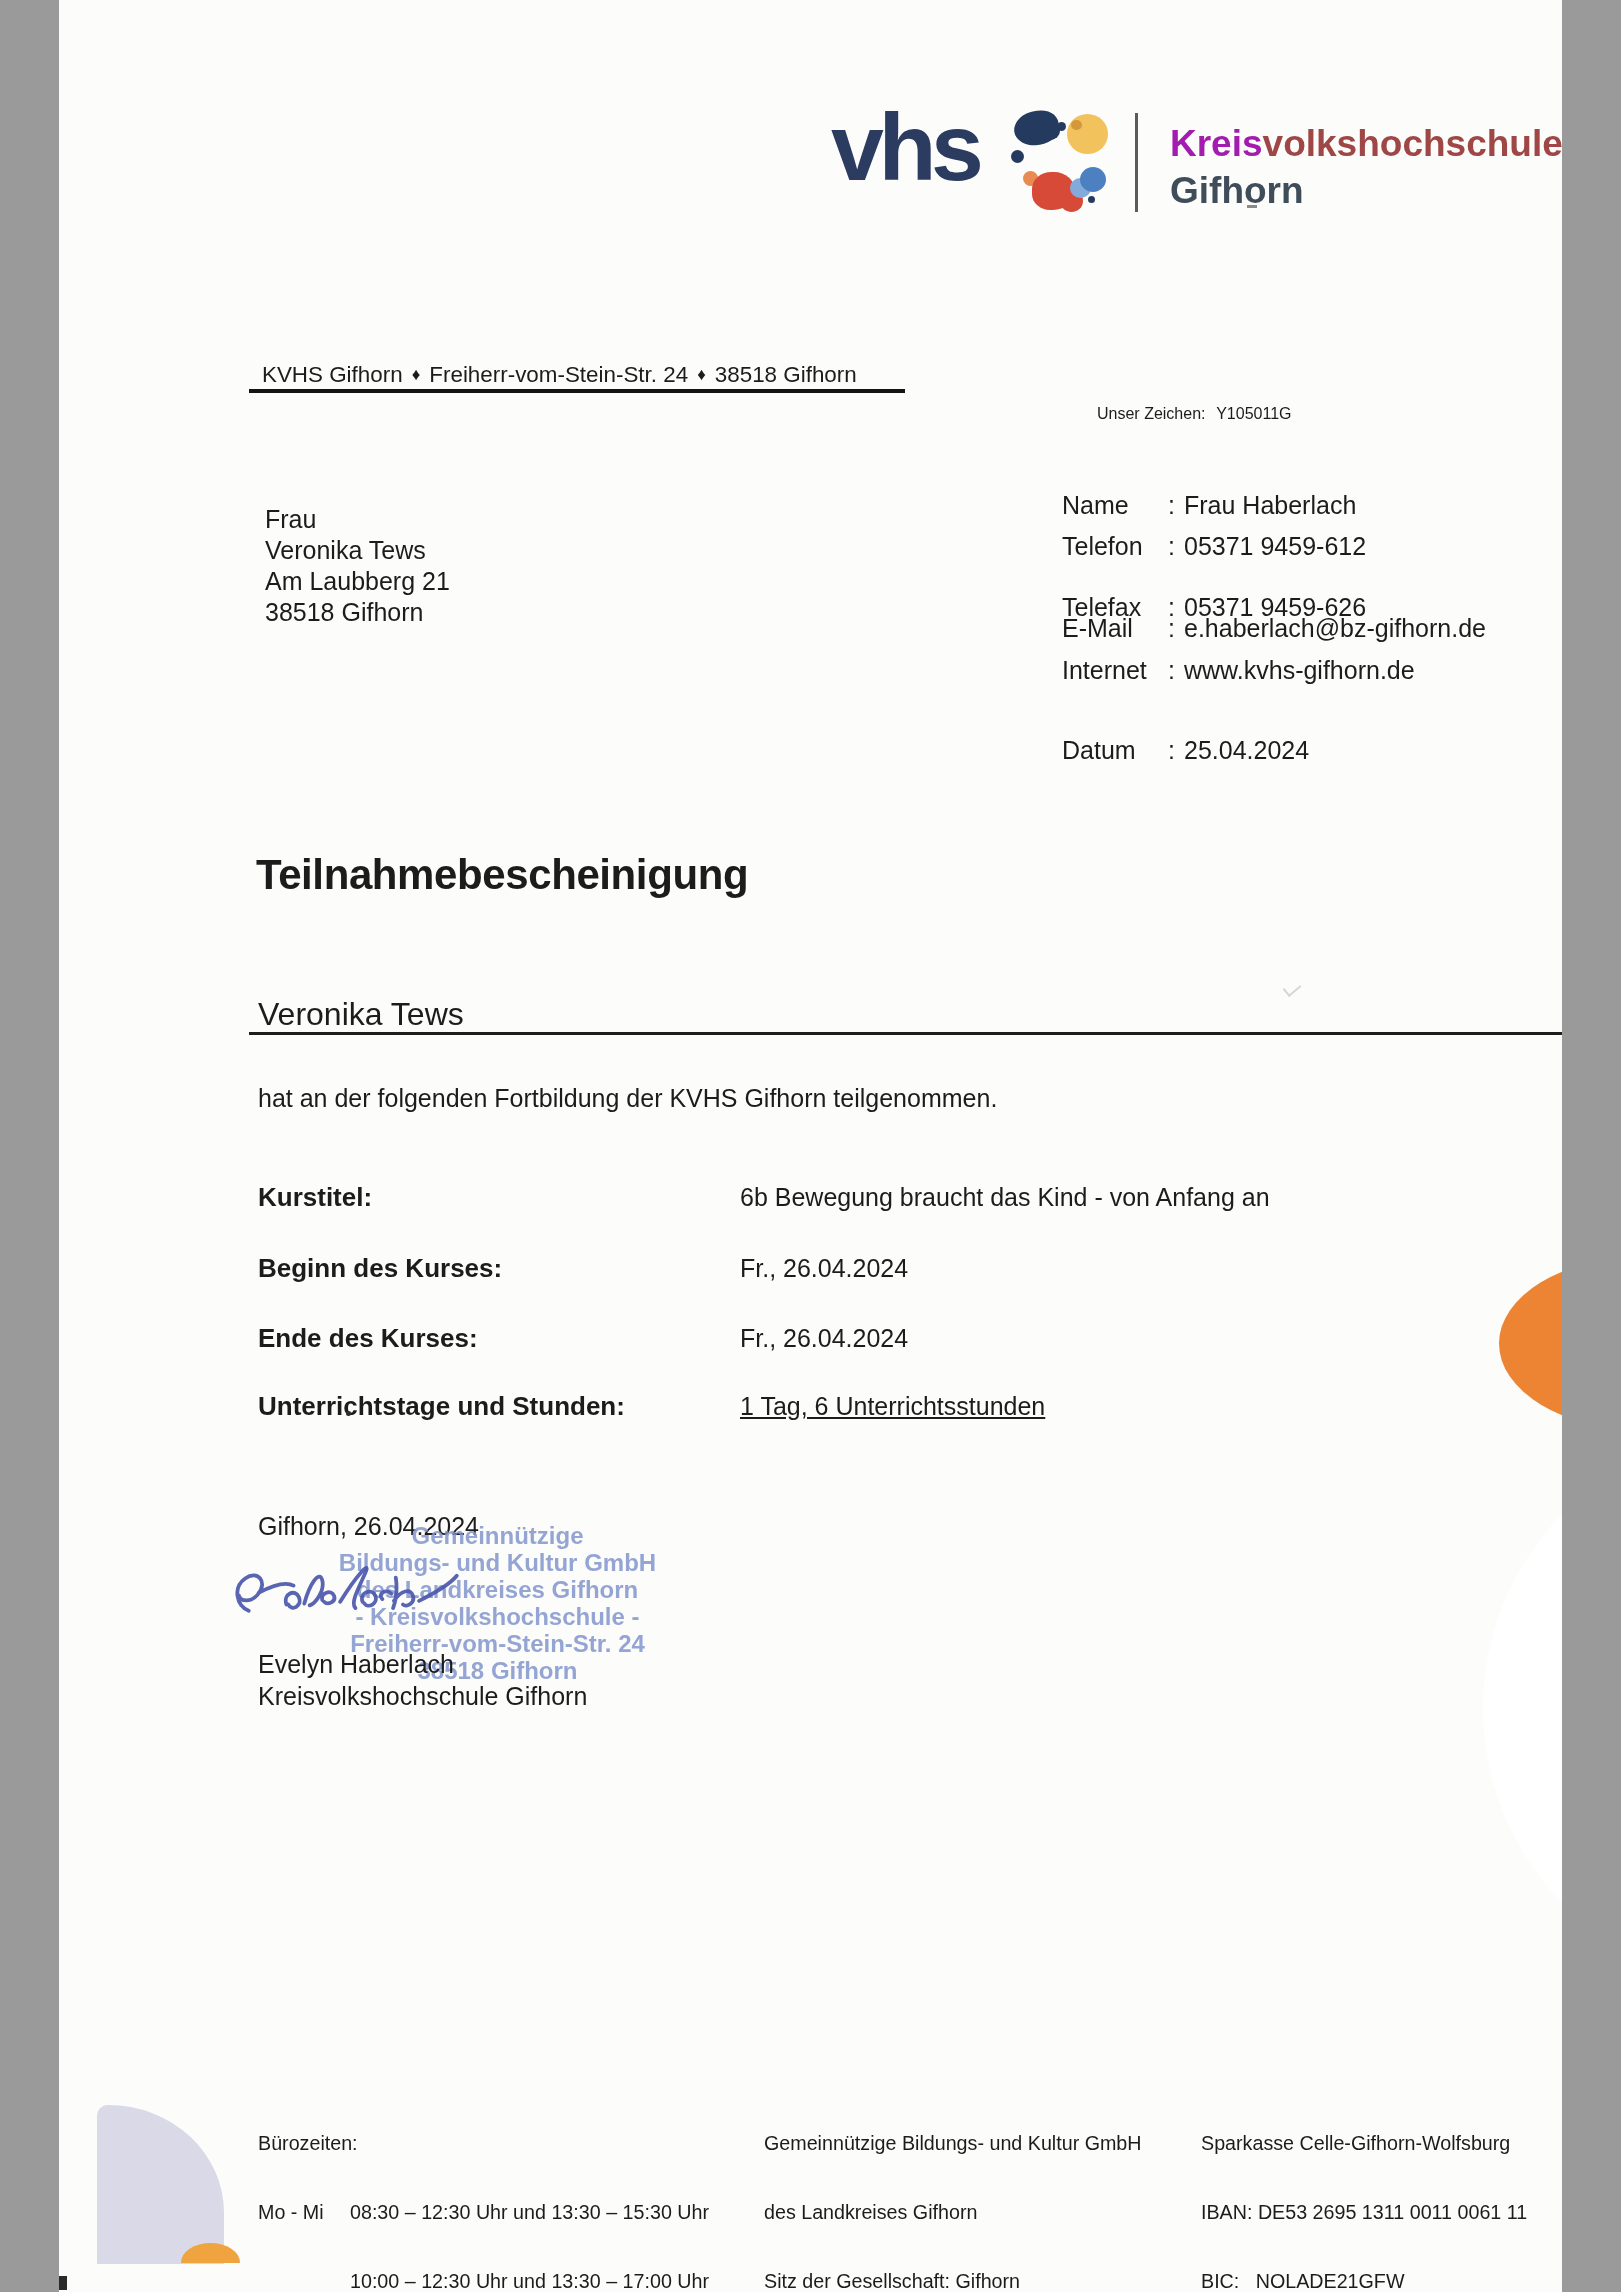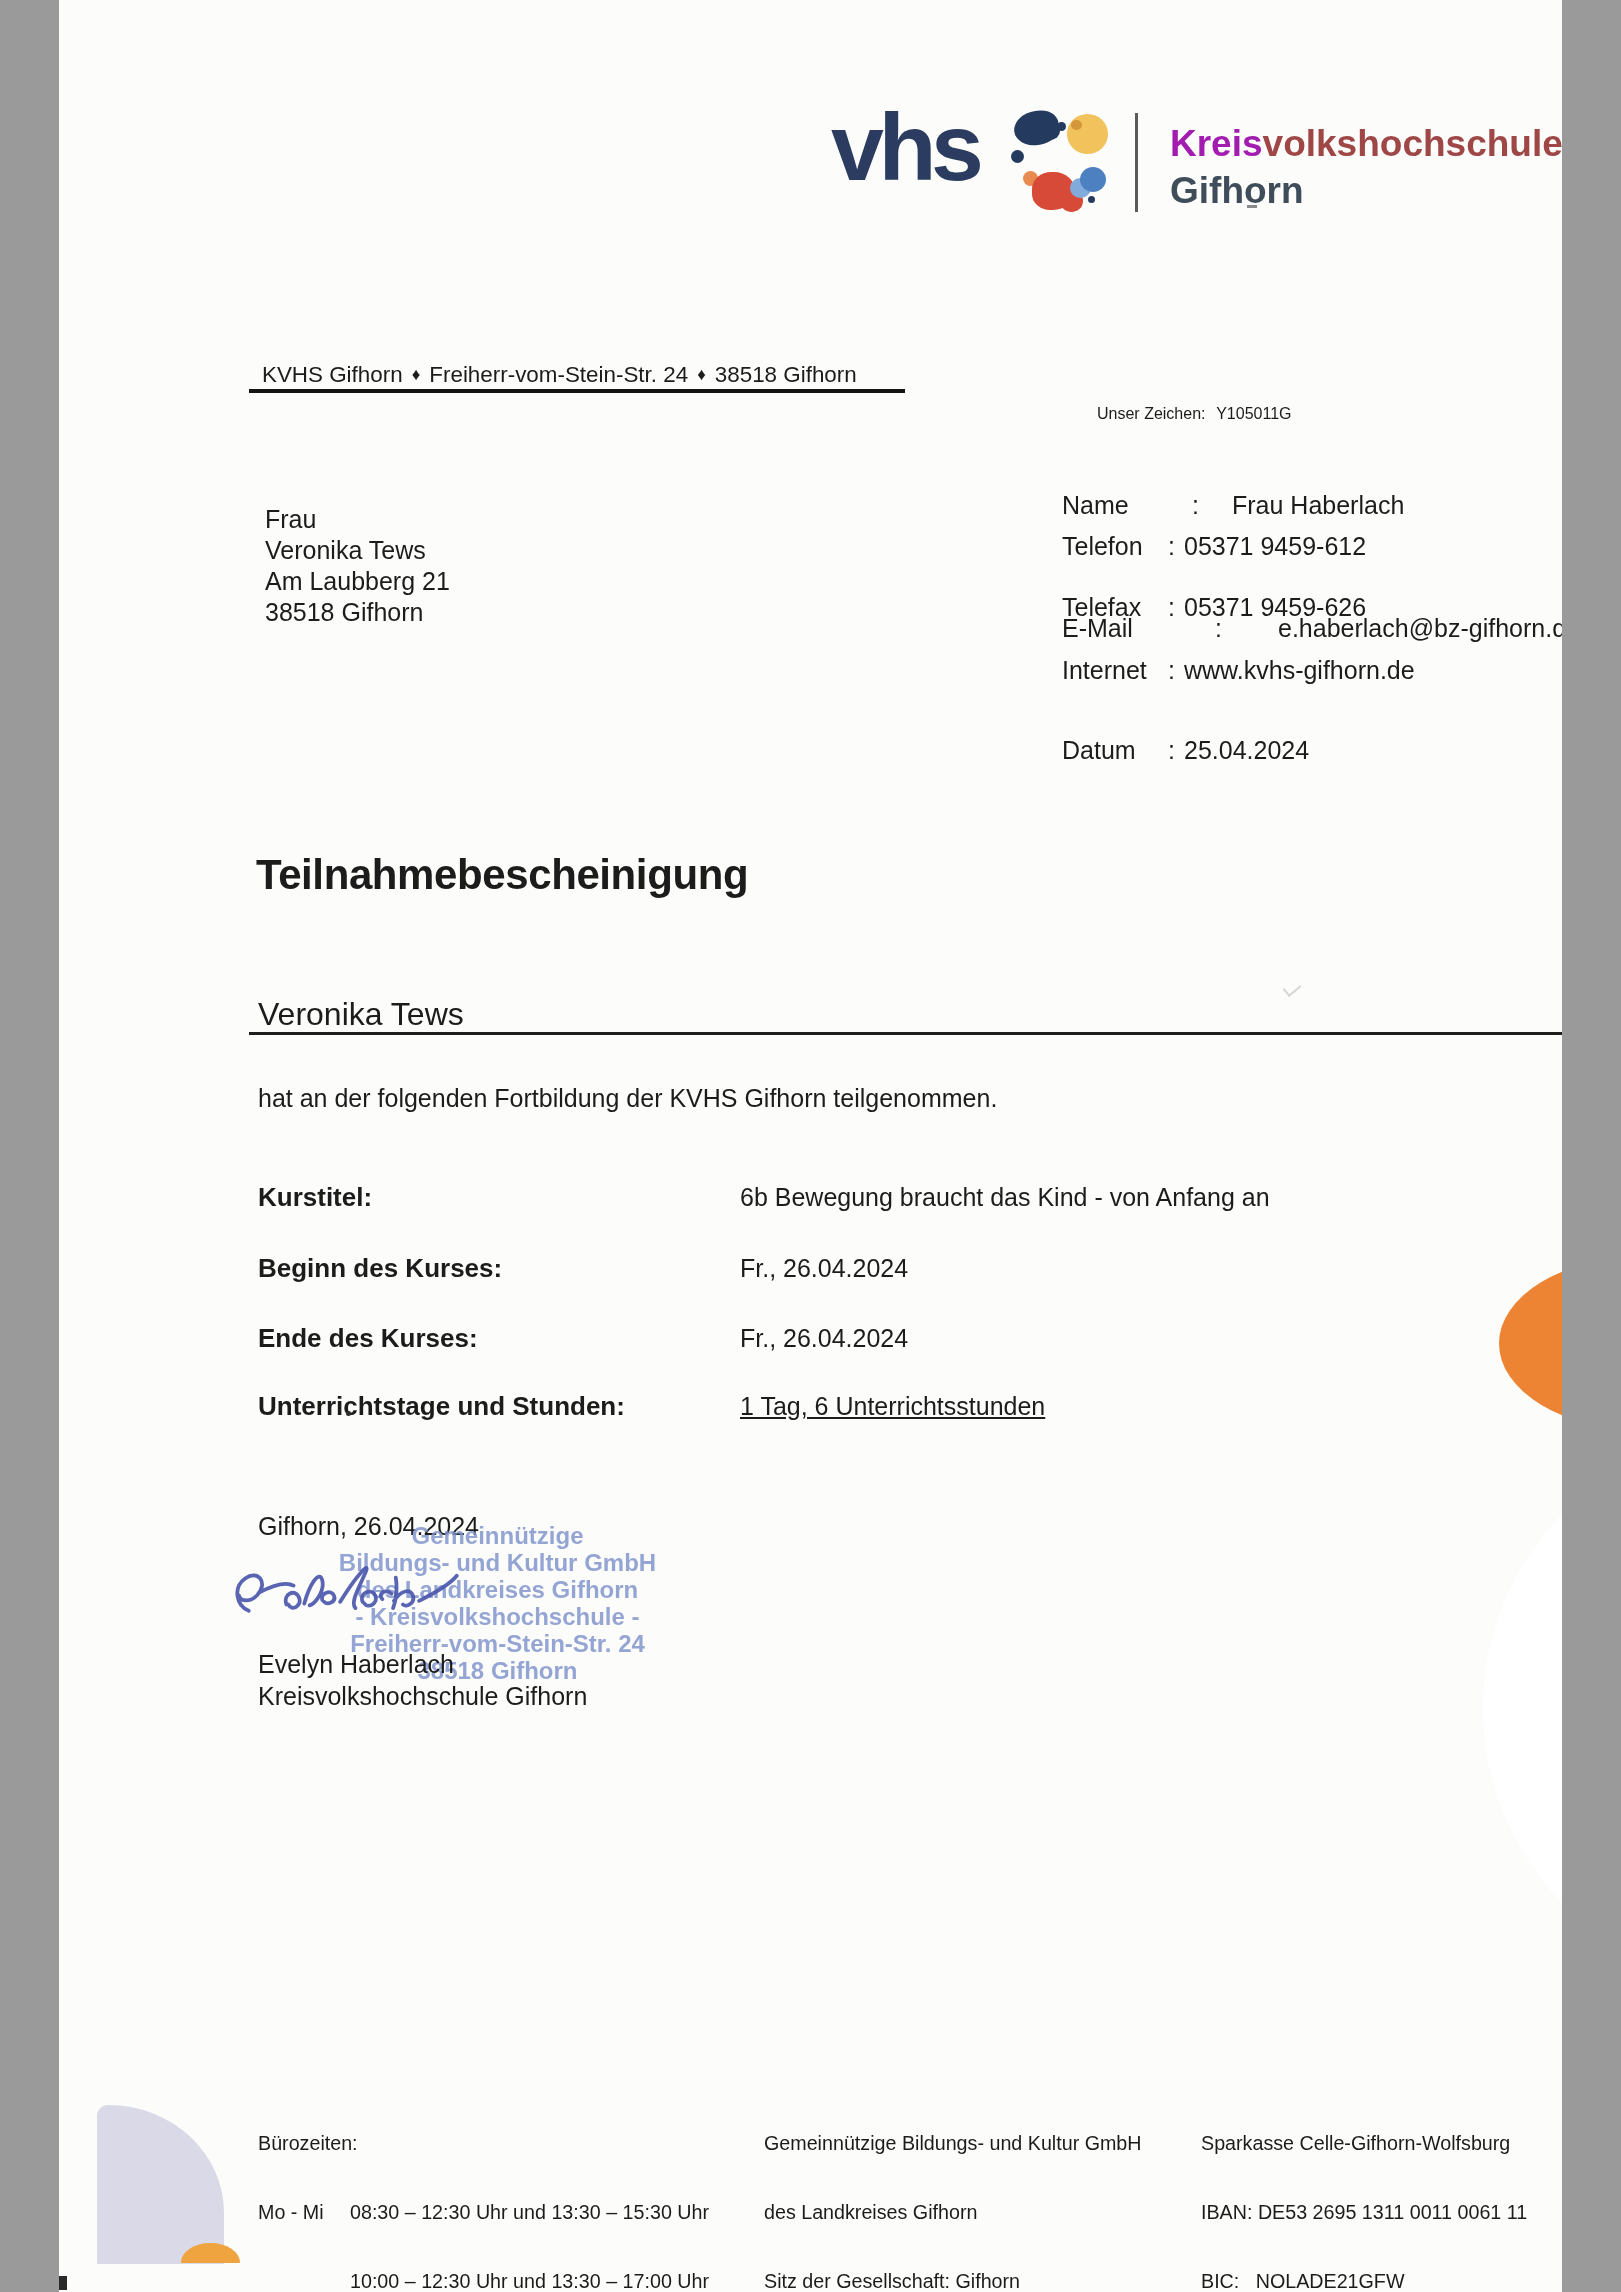--- a/index.html
+++ b/index.html
@@ -101,36 +101,36 @@
     <div>Frau</div>
     <div>Veronika Tews</div>
     <div>Am Laubberg 21</div>
     <div>38518 Gifhorn</div>
   </div>
 
   <div class="abs ref-line">
     <span>Unser Zeichen:</span><span class="val">Y105011G</span>
   </div>
 
-  <div class="crow" style="top:491px;gap:24px;">
+  <div class="crow" style="top:491px;">
     <span>Name</span>
       <span>:</span>
       <span>Frau Haberlach</span>
   </div>
   <div class="crow" style="top:532px;">
     <span>Telefon</span>
       <span>:</span>
       <span>05371 9459-612</span>
   </div>
   <div class="crow" style="top:573px;margin-top:20px;">
     <span>Telefax</span>
       <span>:</span>
       <span>05371 9459-626</span>
   </div>
-  <div class="crow" style="top:614px;gap:47px;">
+  <div class="crow" style="top:614px;">
     <span>E-Mail</span>
       <span>:</span>
       <span>e.haberlach@bz-gifhorn.de</span>
   </div>
   <div class="crow" style="top:656px;">
     <span>Internet</span>
       <span>:</span>
       <span>www.kvhs-gifhorn.de</span>
   </div>
   <div class="crow" style="top:736px;">

